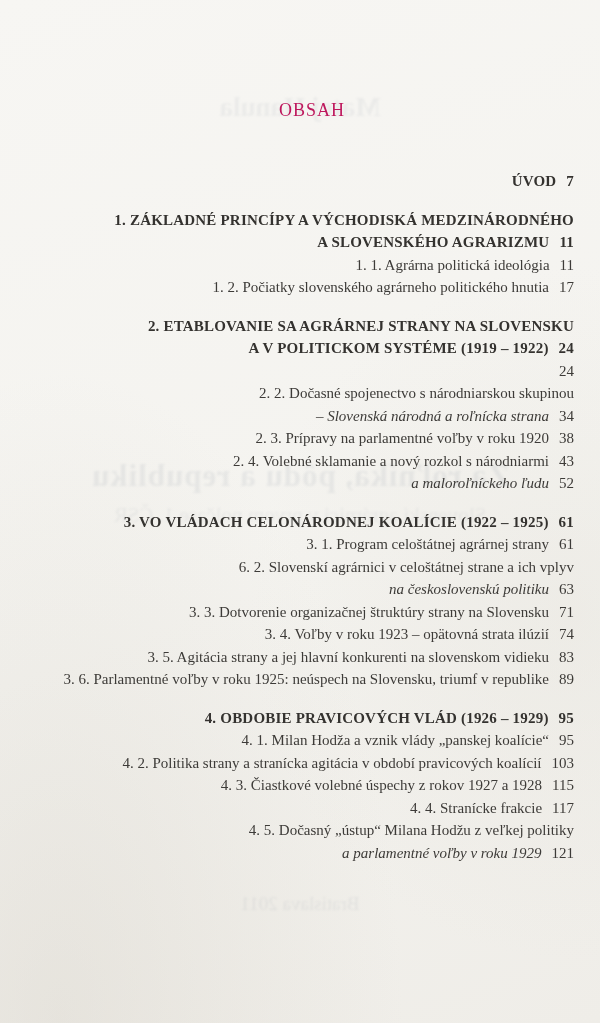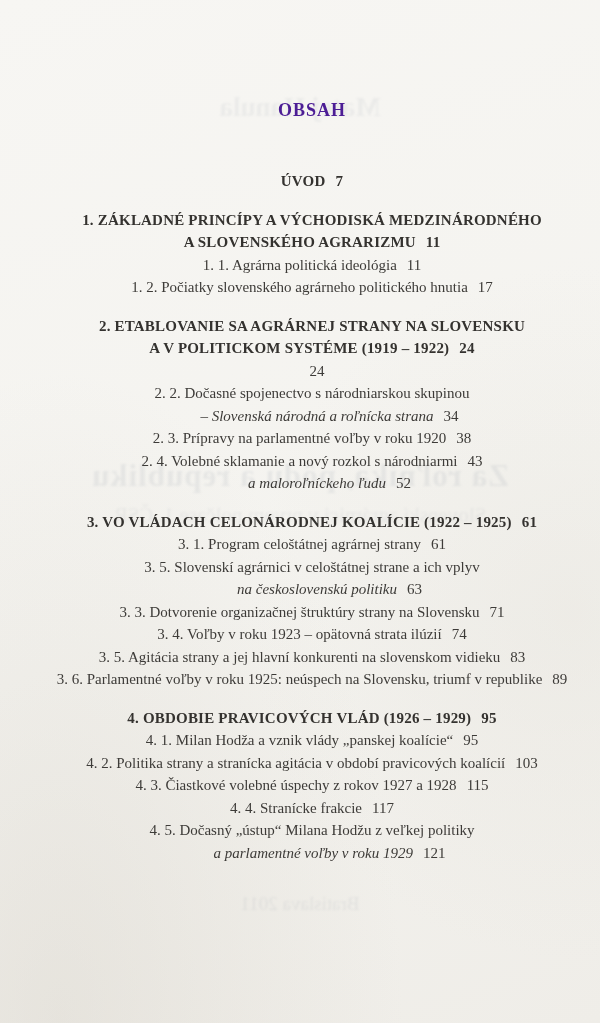--- a/index.html
+++ b/index.html
@@ -13,38 +13,38 @@
       radial-gradient(ellipse at 95% 60%, rgba(225,222,214,0.30) 0%, rgba(225,222,214,0) 40%),
       linear-gradient(160deg, #f7f6f3 0%, #f4f3ef 55%, #efede8 100%);
     color: #3a3a3a;
   }
 
   .page { position: absolute; left: 50px; right: 26px; top: 0; }
 
   .page-title {
     margin-top: 100px;
     text-align: center;
-    font-weight: bold;
+    font-weight: normal;
     font-size: 18px;
     letter-spacing: 1px;
-    color: #4c1d95;
+    color: #be185d;
   }
 
   .toc { margin-top: 49px; }
 
   .toc-entry.intro, .toc-entry.heading { font-weight: bold; color: #34322f; letter-spacing: 0.2px; }
   .toc-entry.item { font-weight: normal; color: #3d3b38; }
 
   .toc-entry.heading, .toc-entry.intro + .toc-entry,
   .section-block { margin-top: 0; }
   .section-gap { height: 16px; }
 
   .toc-line {
     display: flex;
-    justify-content: center;
+    justify-content: flex-end;
     align-items: baseline;
     line-height: 22.5px;
     font-size: 15px;
   }
   .toc-entry.intro .toc-line, .toc-entry.heading .toc-line { font-size: 15px; }
   .toc-entry.item .toc-line.cont .txt { padding-left: 35px; font-style: italic; }
   .toc-line .txt { white-space: nowrap; }
   .toc-line .pg { padding-left: 10px; color: #3d3b38; font-weight: normal; }
   .toc-entry.intro .pg, .toc-entry.heading .pg { font-weight: bold; color: #34322f; }
 
@@ -152,21 +152,21 @@
         </div>
       </div>
       <div class="toc-entry item">
         <div class="toc-line">
           <span class="txt">3. 1. Program celoštátnej agrárnej strany</span>
           <span class="pg">61</span>
         </div>
       </div>
       <div class="toc-entry item">
         <div class="toc-line">
-          <span class="txt">3. 5. Slovenskí agrárnici v celoštátnej strane a ich vplyv</span>
+          <span class="txt">6. 2. Slovenskí agrárnici v celoštátnej strane a ich vplyv</span>
         </div>
         <div class="toc-line cont">
           <span class="txt">na československú politiku</span>
           <span class="pg">63</span>
         </div>
       </div>
       <div class="toc-entry item">
         <div class="toc-line">
           <span class="txt">3. 3. Dotvorenie organizačnej štruktúry strany na Slovensku</span>
           <span class="pg">71</span>

